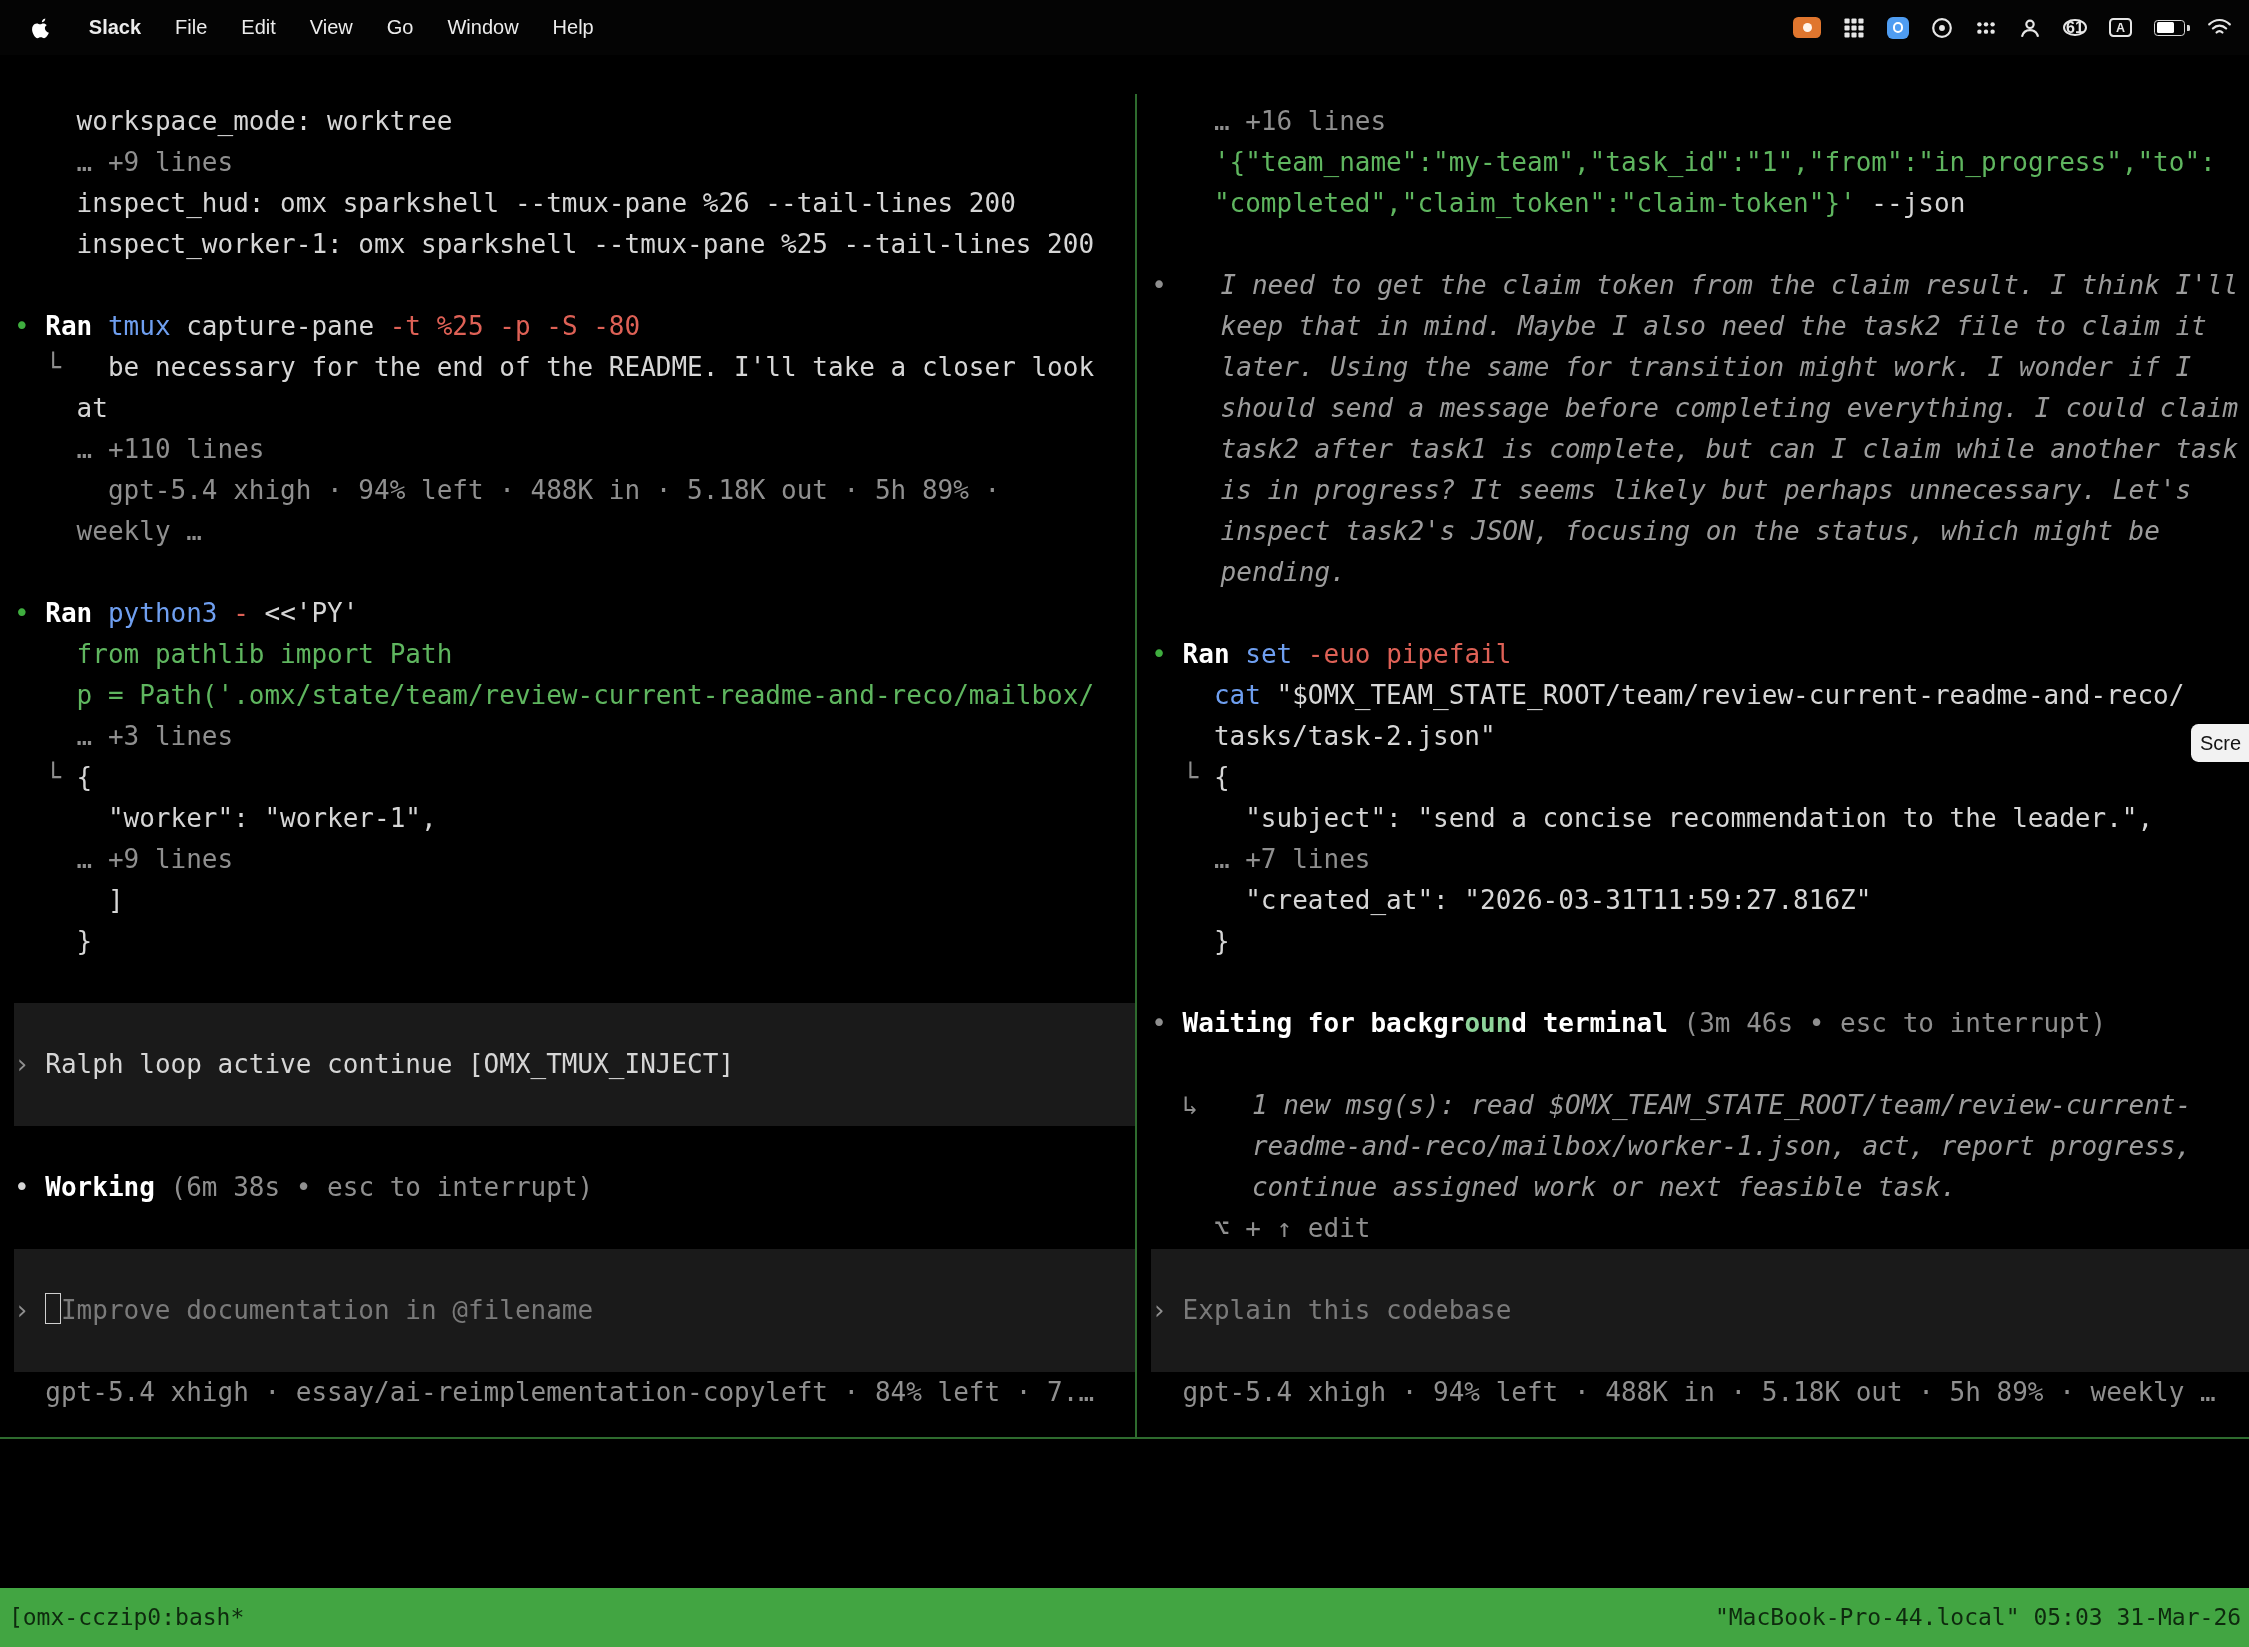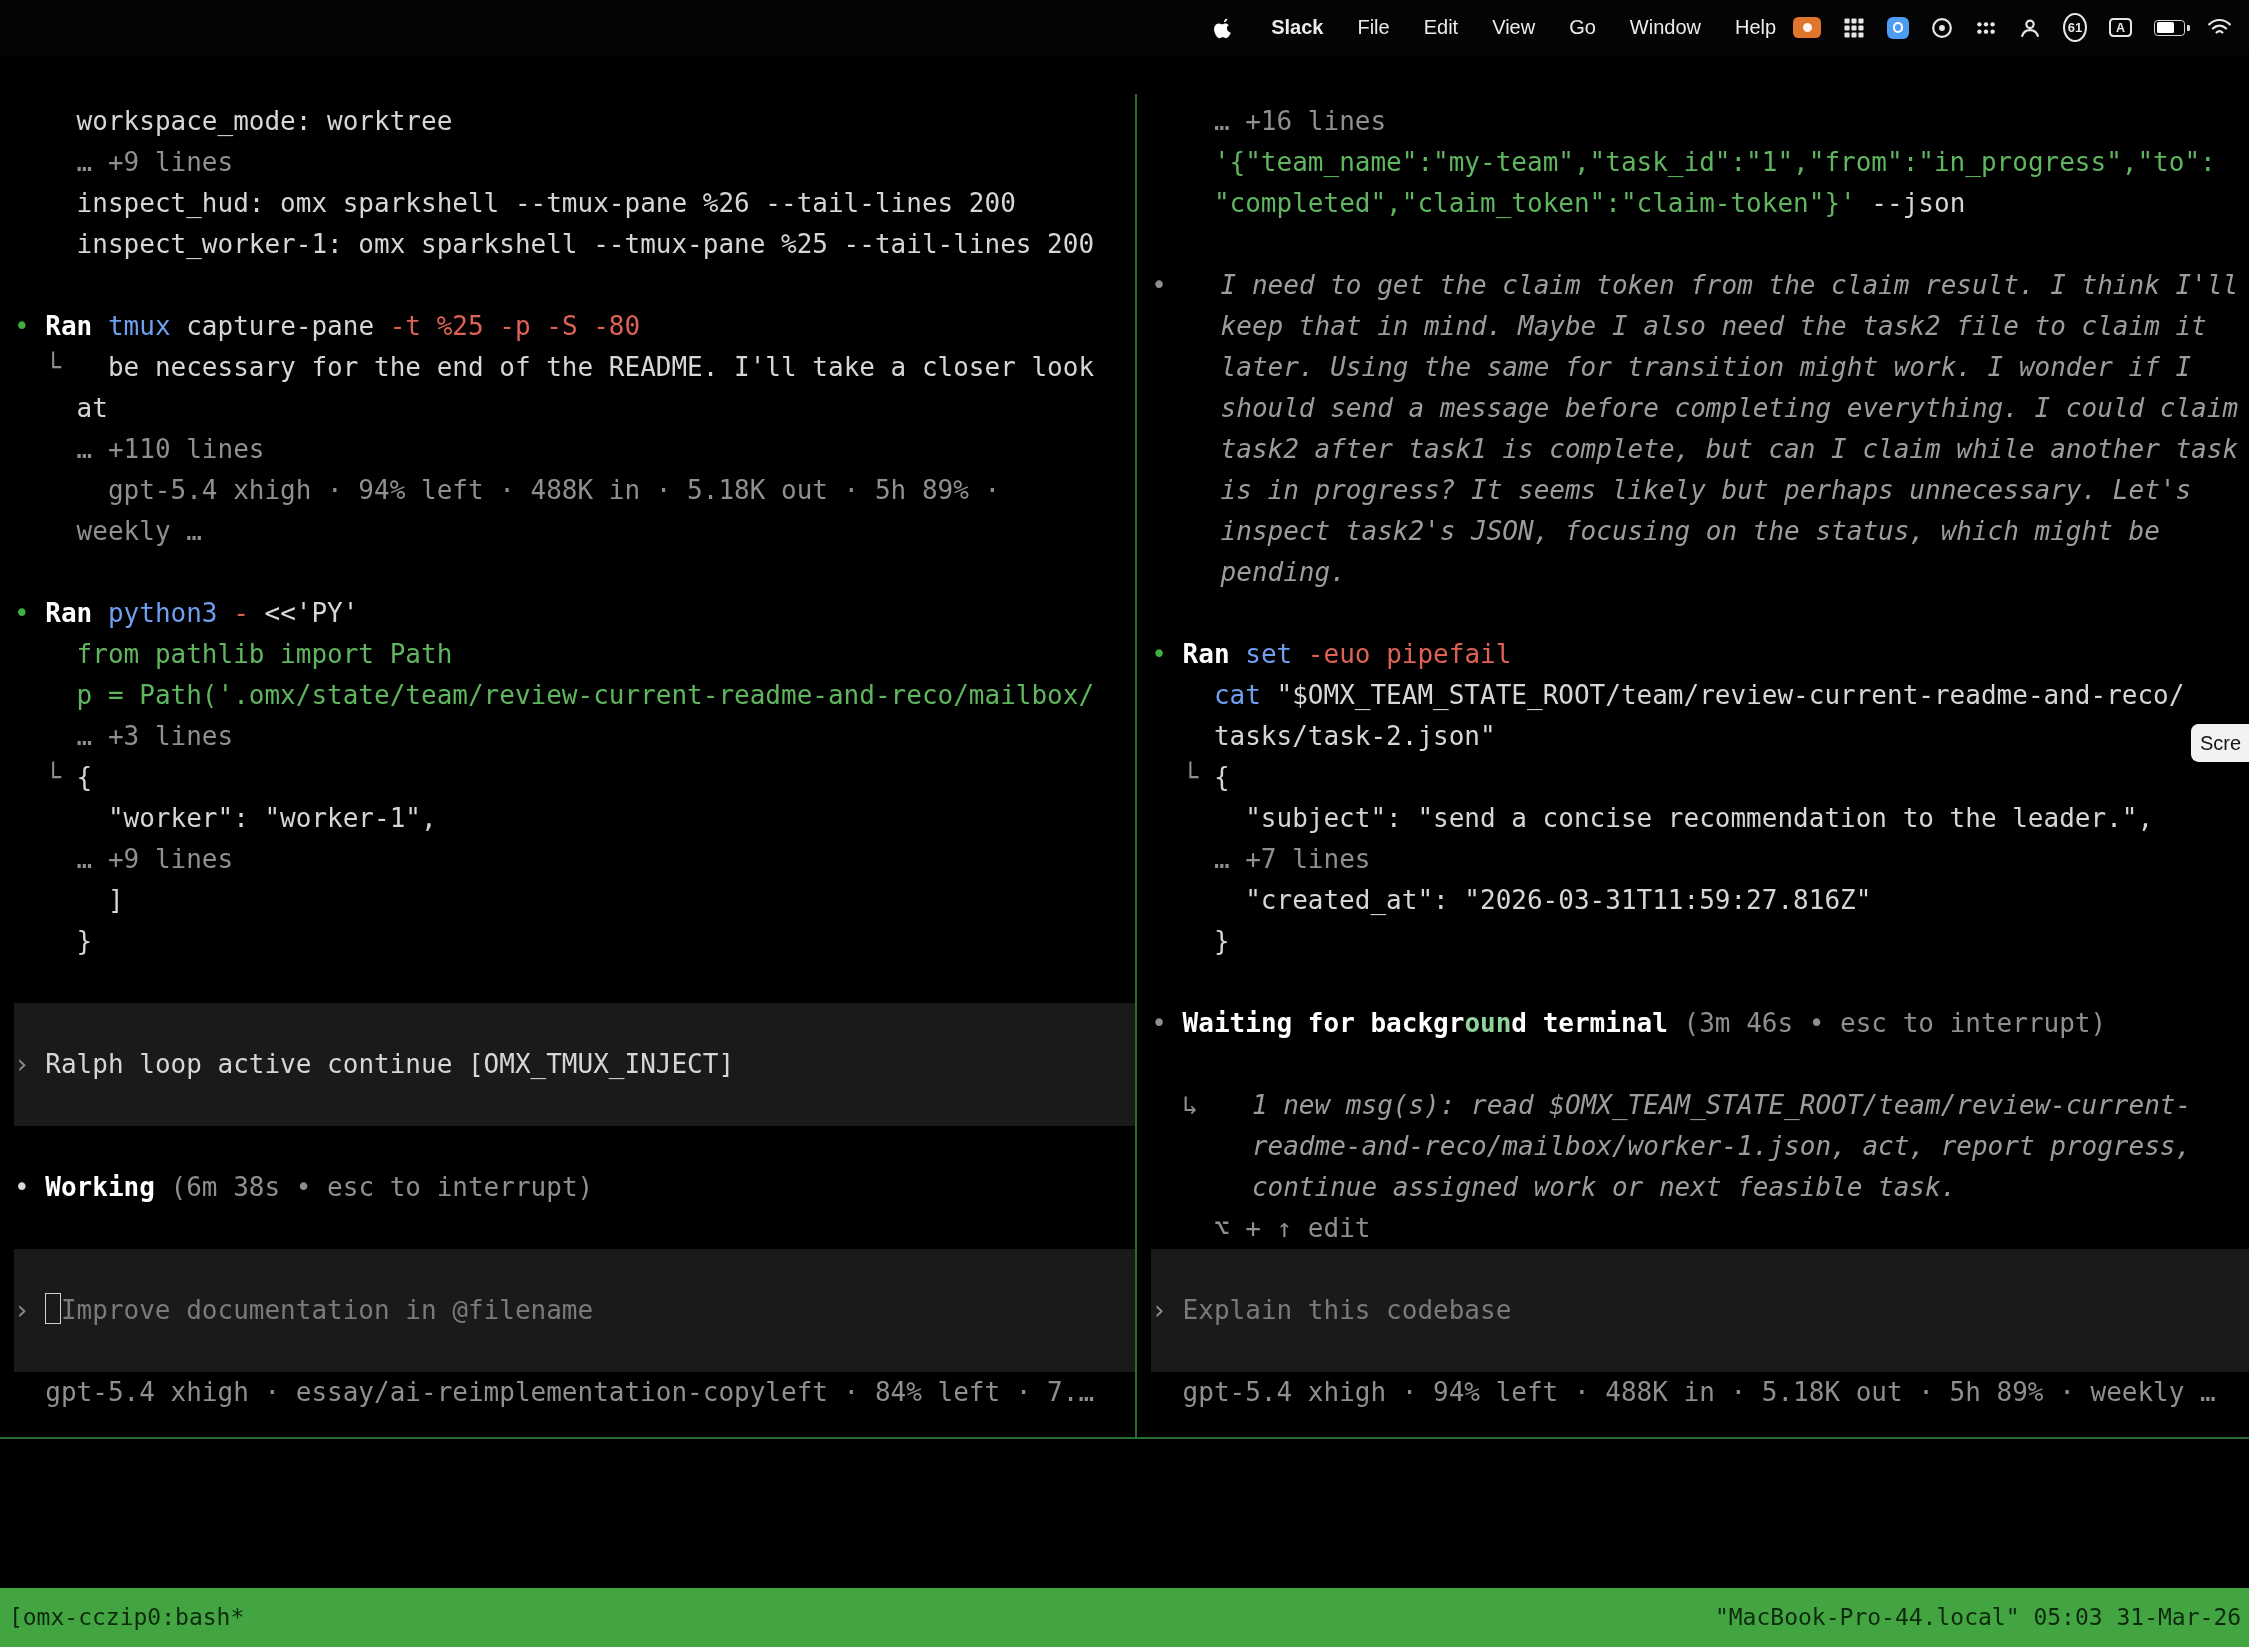--- a/index.html
+++ b/index.html
@@ -2,36 +2,36 @@
 <html style="font-size:11.8px"><head>
 <meta charset="utf-8">
 <style>
   * { margin:0; padding:0; box-sizing:border-box; }
   html,body { background:#000; }
   .screen { position:relative; width:2250px; height:1648px; overflow:hidden;
             font-family:"DejaVu Sans Mono", monospace; background:#000; }
 
   
   .menubar { position:absolute; left:0; top:0; width:2250px; height:55px;
-             background:#040404; display:flex; align-items:center; justify-content:flex-end;
+             background:#040404; display:flex; align-items:center; justify-content:space-between;
              font-family:"Liberation Sans", sans-serif; color:#e9e9e9; font-size:20px; }
   .mb-left { display:flex; align-items:center; padding-left:25px; }
   .apple-wrap { width:32px; display:flex; justify-content:center; margin-right:14.8px; }
   .menu-item { padding:0 17px; color:#ececec; }
   .menu-item.first { font-weight:700; }
   .mb-right { display:flex; align-items:center; gap:22px; padding-right:17.7px; }
   .mb-ic { display:flex; align-items:center; justify-content:center; }
   .rec-pill { width:28px; height:20.7px; background:#e0762e; border-radius:5.2px;
               display:flex; align-items:center; justify-content:center; }
   .rec-dot { width:8.9px; height:8.9px; background:#fff4ea; border-radius:50%; }
   .blue-sq { width:22px; height:22px; border-radius:5.9px; background:#4f9df2;
              display:flex; align-items:center; justify-content:center; }
   .blue-sq i { display:block; width:10.3px; height:10.3px; border:2.2px solid #fff; border-radius:50%; }
-  .ring { width:23.6px; height:29px; border:2.2px solid #e6e6e6; border-radius:50%;
-          display:flex; align-items:center; justify-content:center; font-size:13px; font-weight:700; color:#e6e6e6; }
+  .ring { width:23.6px; height:17px; border:2.2px solid #e6e6e6; border-radius:50%;
+          display:flex; align-items:center; justify-content:center; font-size:16px; font-weight:700; color:#e6e6e6; }
   .abox { width:23.6px; height:19px; border:2.2px solid #e6e6e6; border-radius:4.4px;
           display:flex; align-items:center; justify-content:center; font-size:12.5px; font-weight:700; color:#e6e6e6; }
   .batt { position:relative; width:31px; height:16px; border:1.8px solid #d8d8d8; border-radius:3.7px; }
   .batt i { position:absolute; left:1.5px; top:1.5px; bottom:1.5px; width:60%; background:#fff; border-radius:1.5px; display:block; }
   .batt u { position:absolute; right:-5.2px; top:4.4px; width:3px; height:5.9px; background:#d8d8d8; border-radius:0 1.5px 1.5px 0; display:block; }
 
   
   .titlebar { position:absolute; left:0; top:55px; width:2250px; height:40px;
               background:#3a3a3c; border-bottom:0.7px solid #232325; border-radius:11.8px 11.8px 0 0;
               display:flex; align-items:center; font-family:"Liberation Sans", sans-serif; }

